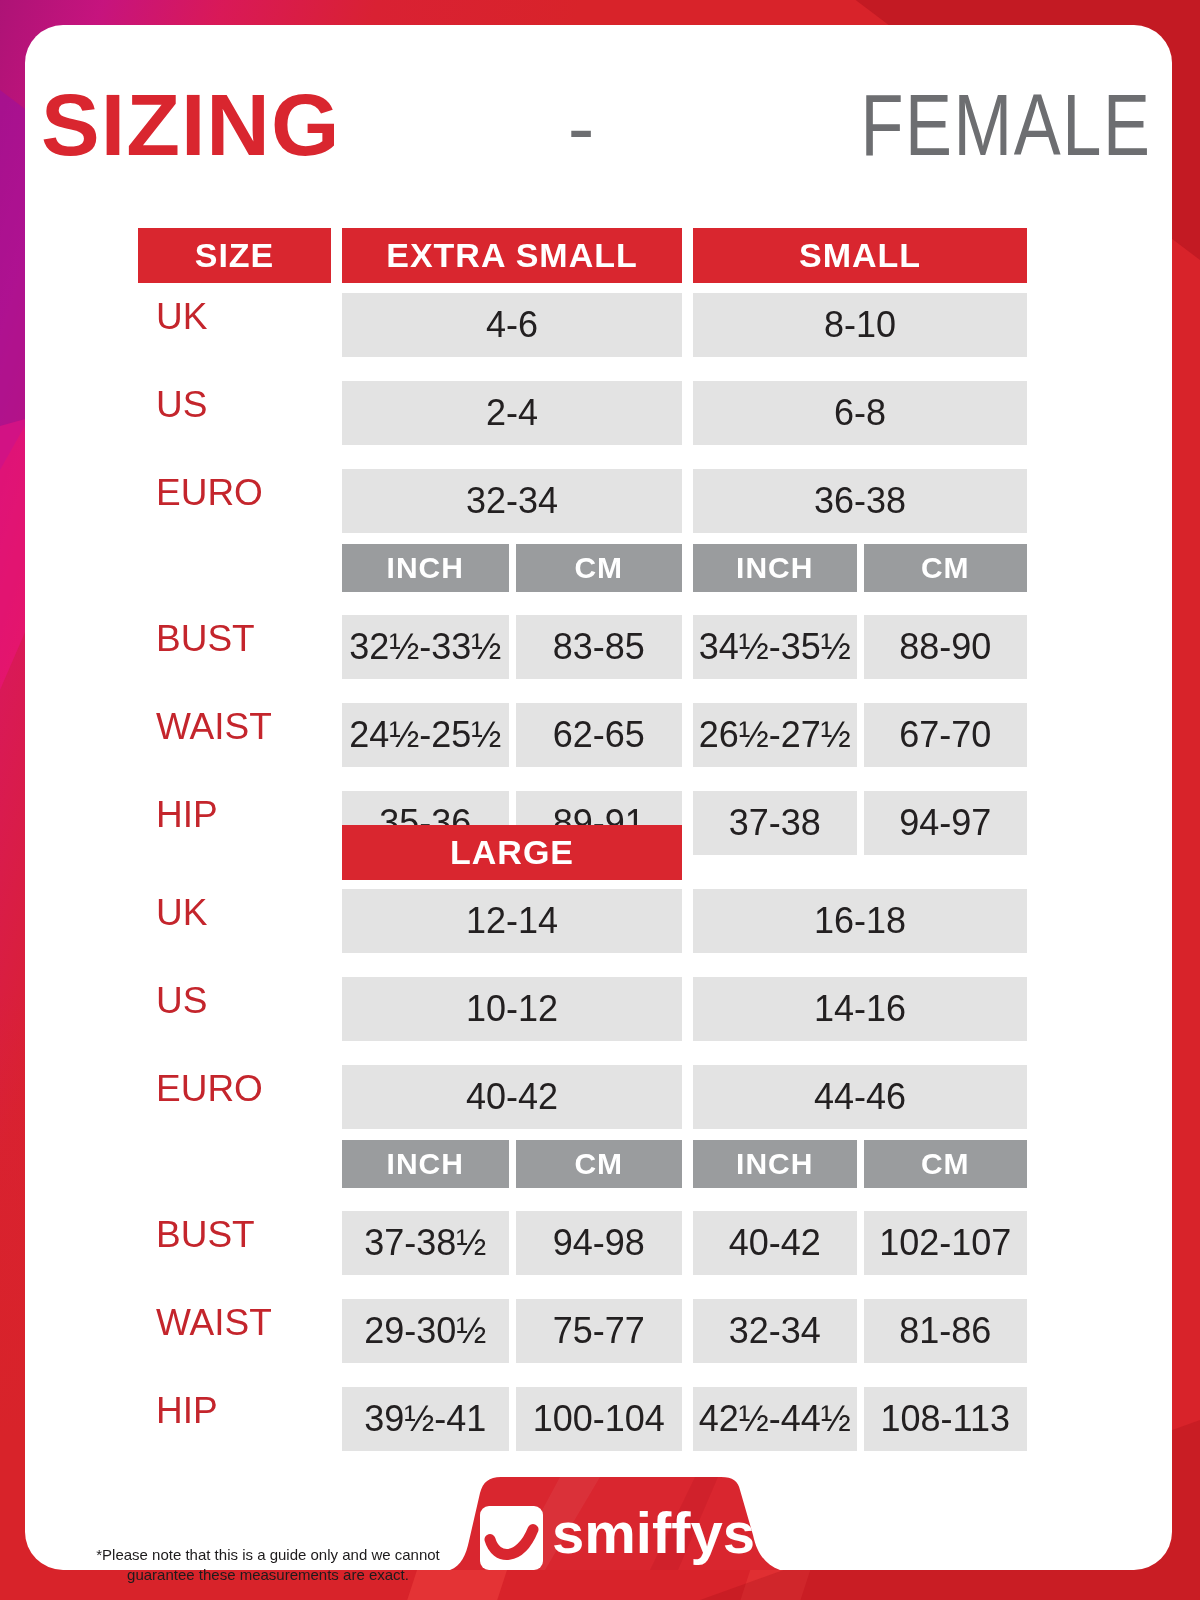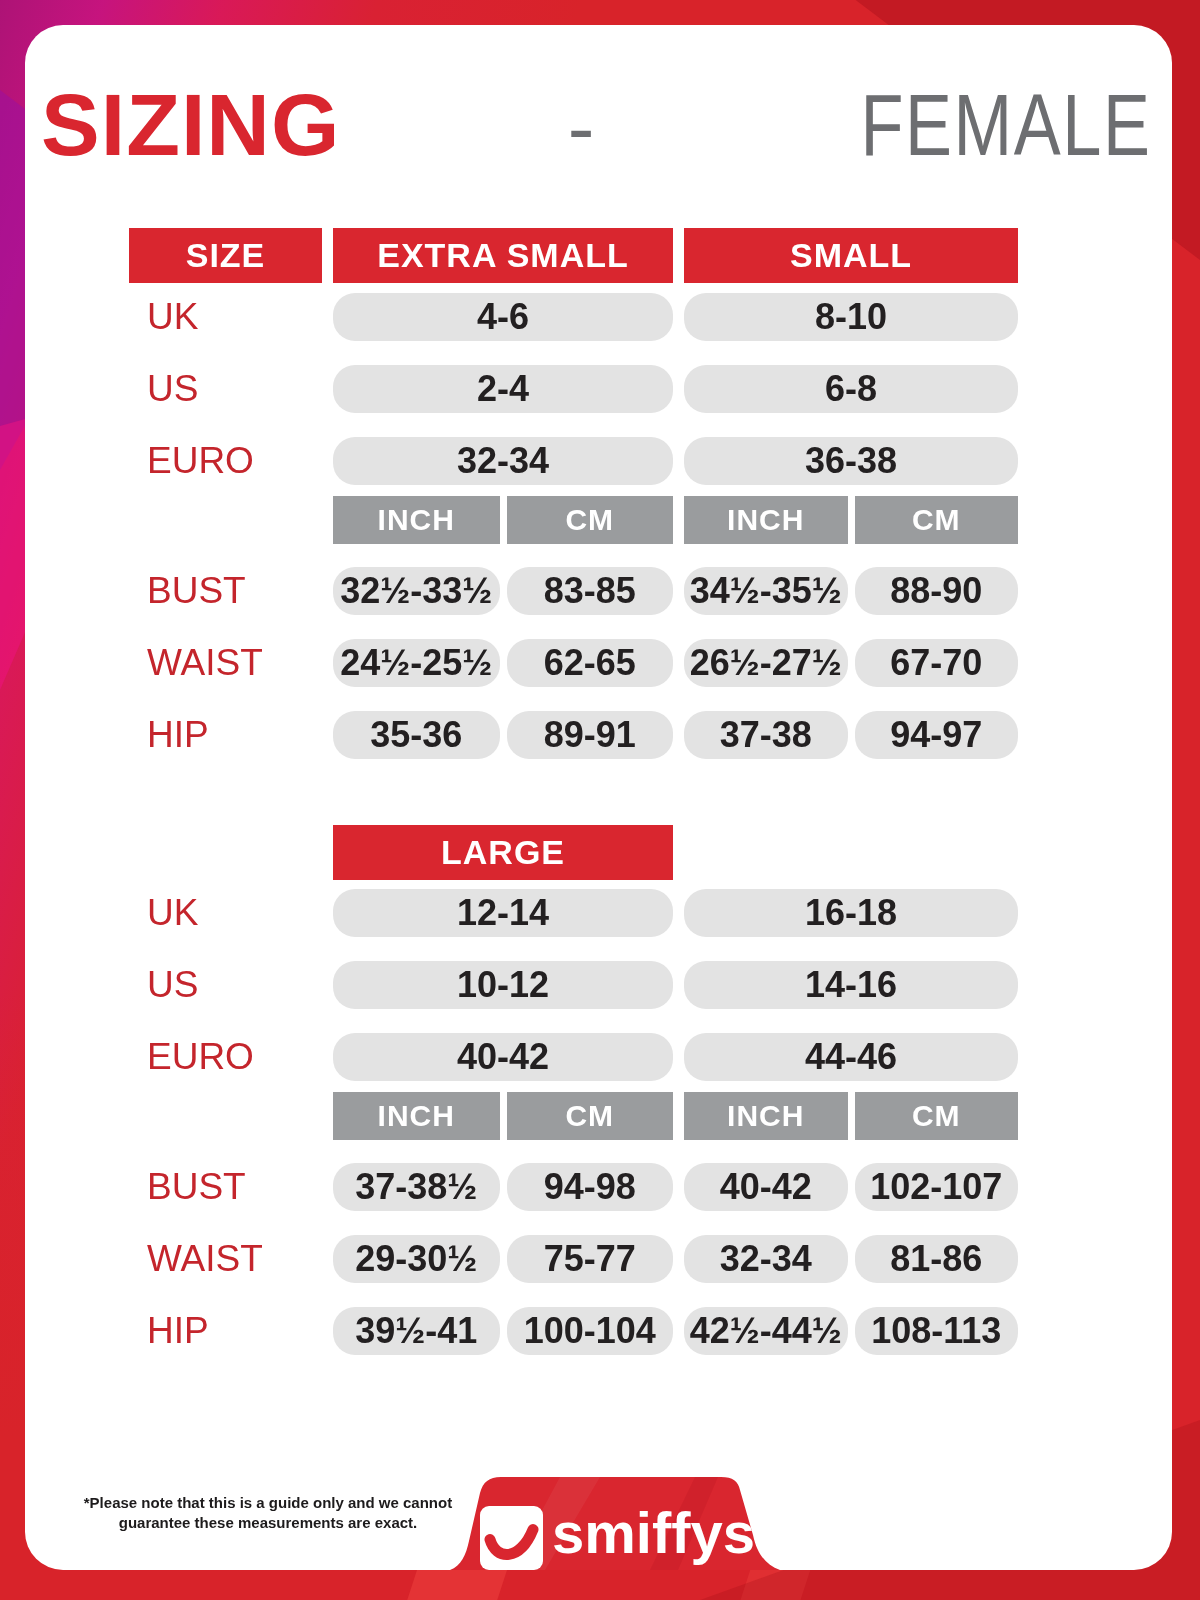--- a/index.html
+++ b/index.html
@@ -38,42 +38,42 @@
   
   .title{position:absolute;top:56px;left:16px;width:100%;
     display:flex;justify-content:space-between;align-items:baseline;
     line-height:1;white-space:nowrap;}
   .t-red{font-size:88px;font-weight:700;color:#d9262f;letter-spacing:1px;}
   .t-sep{font-size:80px;font-weight:400;color:#6d6e71;margin:0 14px 0 12px;}
   .t-gray{display:inline-block;font-size:88px;font-weight:400;color:#6d6e71;
     letter-spacing:2px;transform:scaleX(0.8);transform-origin:center bottom;}
 
   
-  .sizing-table{position:absolute;left:104px;width:889px;}
+  .sizing-table{position:absolute;left:113px;width:889px;}
   .t1{top:203px;}
   .t2{top:800px;}
   .trow{display:grid;grid-template-columns:193px 340px 334px;column-gap:11px;}
   .trow.h{margin-bottom:10px;}
   .trow.h2{margin-bottom:9px;}
   .trow.s{margin-bottom:24px;}
   .trow.s-last{margin-bottom:11px;}
   .trow.u{margin-bottom:23px;}
   .trow.m{margin-bottom:24px;}
   .cell{display:flex;align-items:center;justify-content:center;}
   .hdr{height:55px;background:#d9262f;color:#ffffff;font-weight:700;font-size:34px;letter-spacing:1px;}
   .hdr-empty{height:55px;background:transparent;}
-  .data{height:48px;background:#e3e3e3;color:#232021;font-weight:700;font-size:36px;border-radius:22px;}
+  .data{height:64px;background:#e3e3e3;color:#232021;font-weight:400;font-size:36px;}
   .unit{height:48px;background:#9a9c9e;color:#ffffff;font-weight:700;font-size:30px;letter-spacing:1px;}
   .rlabel{height:48px;display:flex;align-items:center;justify-content:flex-start;
     padding-left:18px;color:#c4252c;font-weight:400;font-size:37px;}
   .pair{display:grid;grid-template-columns:1fr 1fr;column-gap:7px;}
 
   
-  .footnote{position:absolute;left:48px;top:1468px;width:390px;text-align:center;
-    font-size:15px;font-weight:700;color:#1d1b1c;line-height:19.5px;}
+  .footnote{position:absolute;left:48px;top:1520px;width:390px;text-align:center;
+    font-size:15px;font-weight:400;color:#1d1b1c;line-height:19.5px;}
 
   .logo{position:absolute;left:425px;bottom:0;width:340px;height:93px;}
   .tab-svg{position:absolute;inset:0;width:100%;height:100%;}
   .logo-square{position:absolute;left:30px;top:29px;width:63px;height:64px;
     background:#ffffff;border-radius:9px;display:flex;align-items:center;justify-content:center;}
   .logo-square svg{width:63px;height:64px;}
   .logo-text{position:absolute;left:102px;top:27px;color:#ffffff;
     font-size:58px;font-weight:700;line-height:1;letter-spacing:0;}
   .tm{font-size:16px;vertical-align:34px;margin-left:3px;font-weight:700;}
 </style>

